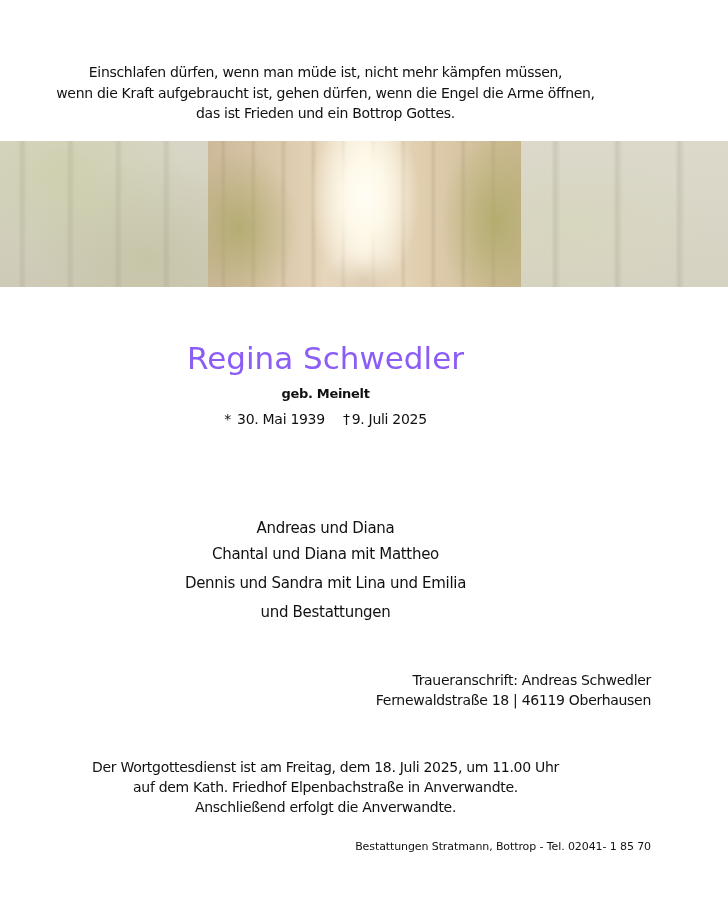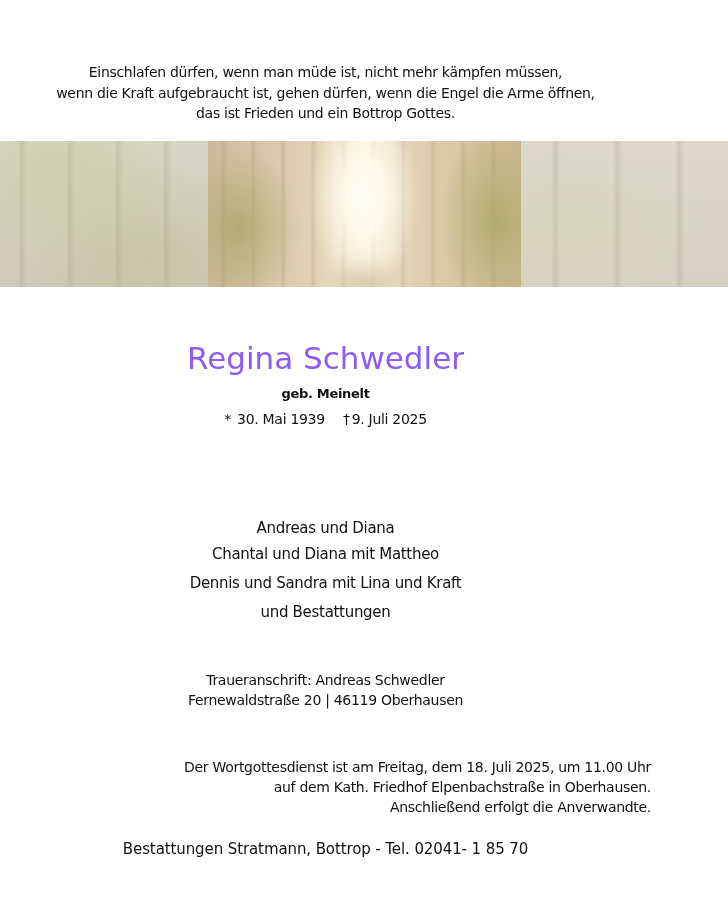--- a/index.html
+++ b/index.html
@@ -40,23 +40,23 @@
       left: 521px; width: 207px;
       background:
         repeating-linear-gradient(90deg, rgba(150,145,120,0.0) 0px, rgba(150,145,120,0.0) 30px, rgba(140,135,115,0.2) 34px, rgba(150,145,120,0.0) 40px, rgba(150,145,120,0) 62px),
         radial-gradient(ellipse at 25% 60%, rgba(215,215,185,0.6), rgba(210,210,180,0) 60%),
         linear-gradient(180deg, #dcd9cb 0%, #d6d2c2 100%);
     }
     .name { font-size: 31px; letter-spacing: 0px; color: #8b5cf6; }
     .sub { font-size: 13px; font-weight: bold; }
     .dates { font-size: 14px; }
     .family { font-size: 15px; }
-    .addr { font-size: 14px; }
-    .service { font-size: 14px; text-align: right; }
-    .footer { font-size: 15px; letter-spacing: -0.1px; }
+    .addr { font-size: 14px; text-align: right; }
+    .service { font-size: 14px; }
+    .footer { font-size: 11px; letter-spacing: -0.1px; text-align: right; }
     .sym { margin-right: 2px; }
     .gap { display: inline-block; width: 14px; }
   </style>
 </head>
 <body>
 
 <div>
   <div class="line verse" style="top:64px">Einschlafen dürfen, wenn man müde ist, nicht mehr kämpfen müssen,</div>
   <div class="line verse" style="top:85px">wenn die Kraft aufgebraucht ist,  gehen dürfen, wenn die Engel die Arme öffnen,</div>
   <div class="line verse" style="top:105px">das ist Frieden und ein Bottrop Gottes.</div>
@@ -74,28 +74,28 @@
   <div class="line dates" style="top:411px">
     <span class="sym">*</span>
     <span>30. Mai 1939</span><span class="gap"></span>
     <span class="sym">†</span><span>9. Juli 2025</span>
   </div>
 </div>
 
 <div>
   <div class="line family" style="top:519px">Andreas und Diana</div>
   <div class="line family" style="top:545px">Chantal und Diana mit Mattheo</div>
-  <div class="line family" style="top:574px">Dennis und Sandra mit Lina und Kraft</div>
+  <div class="line family" style="top:574px">Dennis und Sandra mit Lina und Emilia</div>
   <div class="line family" style="top:603px">und Bestattungen</div>
 </div>
 
 <div>
   <div class="line addr" style="top:672px">Traueranschrift: Andreas Schwedler</div>
-  <div class="line addr" style="top:692px">Fernewaldstraße 20 | 46119 Oberhausen</div>
+  <div class="line addr" style="top:692px">Fernewaldstraße 18 | 46119 Oberhausen</div>
 </div>
 
 <div>
   <div class="line service" style="top:759px">Der Wortgottesdienst ist am Freitag, dem 18. Juli 2025, um 11.00 Uhr</div>
-  <div class="line service" style="top:779px">auf dem Kath. Friedhof Elpenbachstraße in Oberhausen.</div>
+  <div class="line service" style="top:779px">auf dem Kath. Friedhof Elpenbachstraße in Anverwandte.</div>
   <div class="line service" style="top:799px">Anschließend erfolgt die Anverwandte.</div>
 </div>
 
 <div class="line footer" style="top:840px">Bestattungen Stratmann, Bottrop - Tel. 02041- 1 85 70</div>
 
 </body></html>

